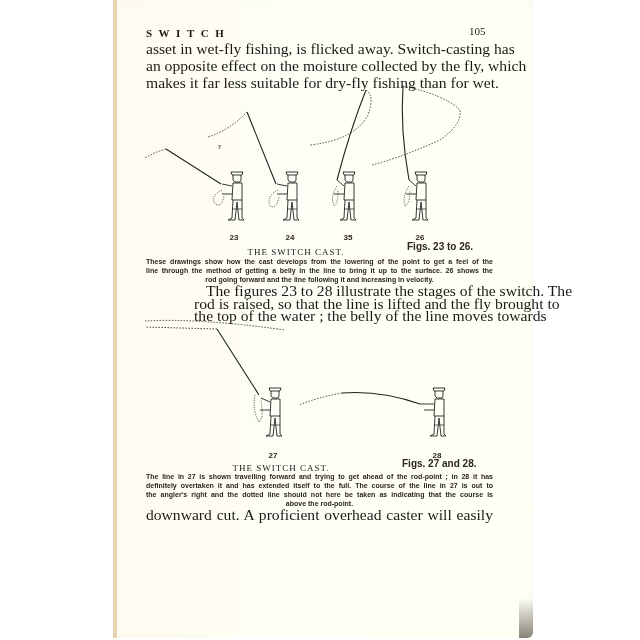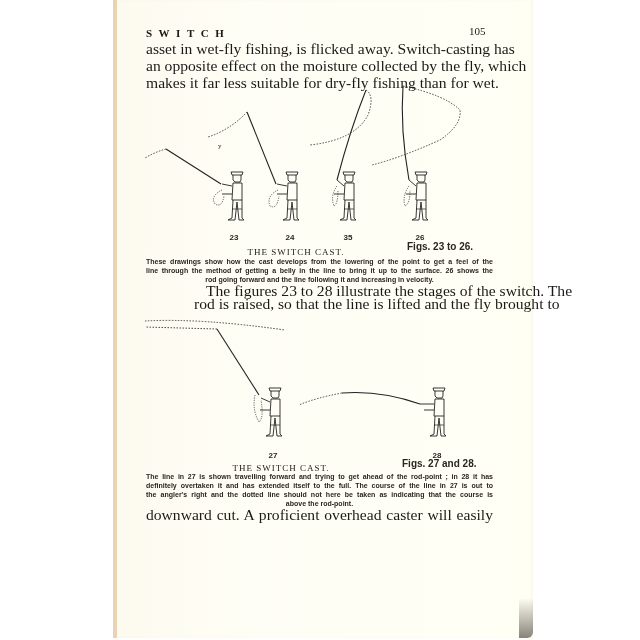--- a/index.html
+++ b/index.html
@@ -146,20 +146,21 @@
 <div class="caption-title" style="left:146px; width:300px; top:247px; position:absolute; text-align:center;">THE SWITCH CAST.</div>
 <div class="caption-text" style="left:146px; top:257px;">
   <div>These drawings show how the cast develops from the lowering of the point to get a feel of the</div>
   <div>line through the method of getting a belly in the line to bring it up to the surface.  26 shows the</div>
   <div class="center">rod going forward and the line following it and increasing in velocity.</div>
 </div>
 
 <div class="body-text" style="left:146px; top:285px; line-height:12.6px;margin-left:48px;">
   <div style="text-indent:12px;">The figures 23 to 28 illustrate the stages of the switch.   The</div>
   <div>rod is raised, so that the line is lifted and the fly brought to</div>
+  <div>the top of the water ;  the belly of the line moves towards</div>
 </div>
 
 <div class="fig-num" style="left:273px; top:451px;">27</div>
 <div class="fig-num" style="left:437px; top:451px;text-align:center;">28</div>
 <div class="fig-range" style="left:402px; top:458px;">Figs. 27 and 28.</div>
 
 <div class="caption-title" style="left:146px; width:270px; top:463px; position:absolute; text-align:center;">THE SWITCH CAST.</div>
 <div class="caption-text" style="left:146px; top:472px;">
   <div>The line in 27 is shown travelling forward and trying to get ahead of the rod-point ;  in 28 it has</div>
   <div>definitely overtaken it and has extended itself to the full.  The course of the line in 27 is out to</div>

